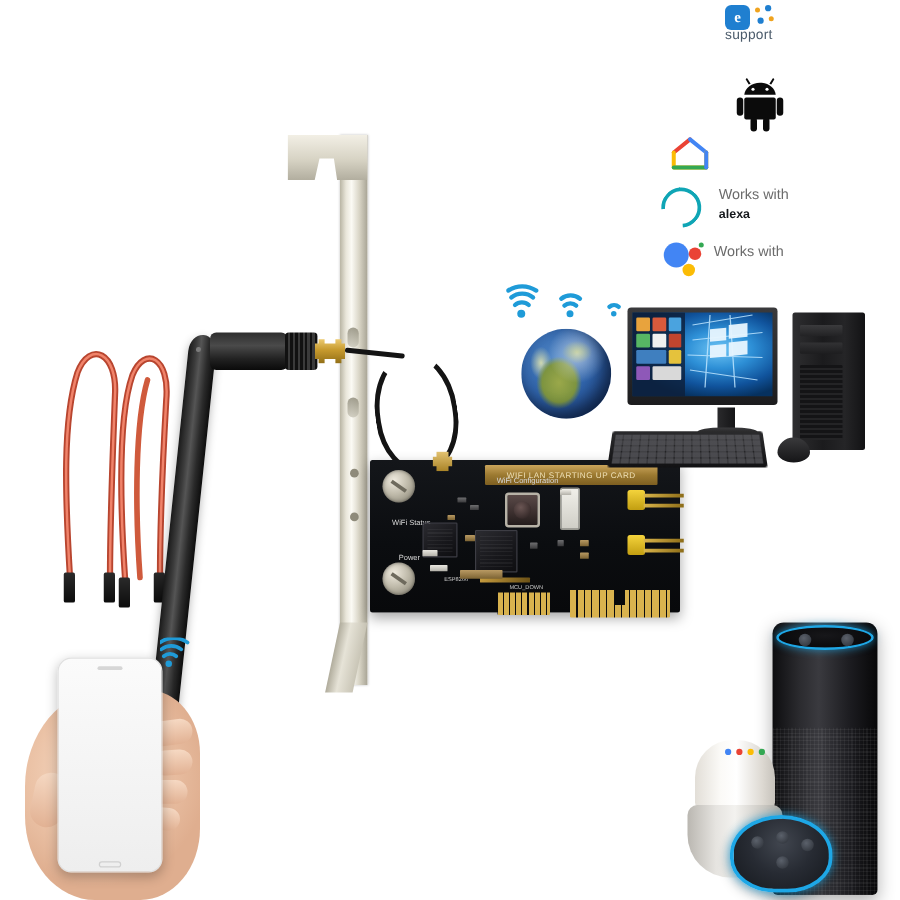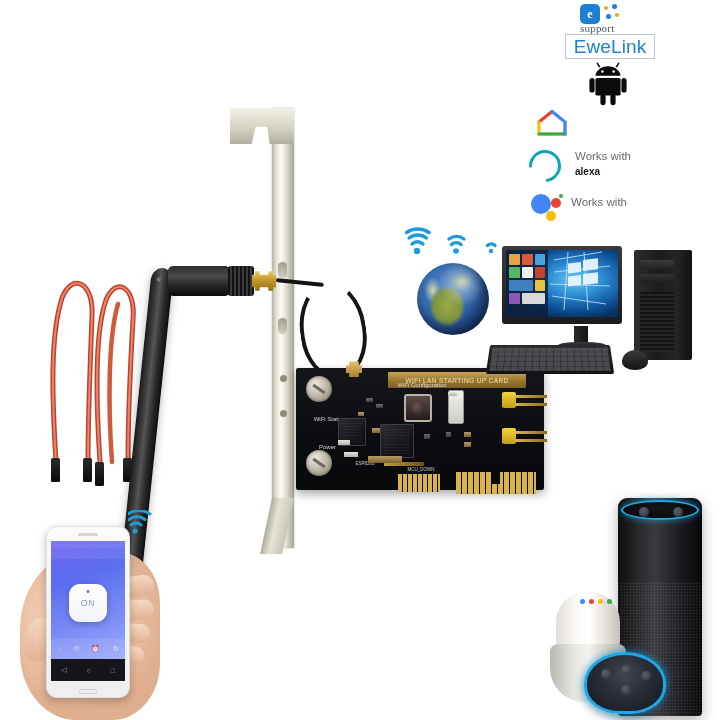--- a/index.html
+++ b/index.html
@@ -33,21 +33,21 @@
     font-family: "Liberation Serif", serif;
   }
   .dot { position: absolute; border-radius: 50%; }
   #esd1 { left: 24px; top: 2px;  width: 4px; height: 4px; background: #f0a31e; }
   #esd2 { left: 32px; top: 0px;  width: 5px; height: 5px; background: #1f7fd0; }
   #esd3 { left: 26px; top: 10px; width: 5px; height: 5px; background: #1f7fd0; }
   #esd4 { left: 35px; top: 9px;  width: 4px; height: 4px; background: #f0a31e; }
   #esupport-word {
     position: absolute; left: 0px; top: 18px; width: 62px;
     font-size: 11px; color: #4a5a6a; letter-spacing: .2px;
-    font-family: Liberation Serif, serif;
+    font-family: Liberation Sans, sans-serif;
   }
   #ewelink-box {
     left: 5px; top: 30px; width: 90px; height: 25px;
     border: 1.5px solid #b9c7d6; background: #fff;
     display: flex; align-items: center; justify-content: center;
   }
   #ewelink-word {
     font-size: 19px; color: #1f7fd0; font-weight: 400; letter-spacing: .1px;
   }
   #android-icon { left: 28px; top: 58px; width: 40px; height: 44px; }
@@ -433,23 +433,20 @@
 
     <div class="abs" id="esupport-logo">
       <div id="esupport-tile"></div>
       <div class="dot" id="esd1"></div>
       <div class="dot" id="esd2"></div>
       <div class="dot" id="esd3"></div>
       <div class="dot" id="esd4"></div>
       <div id="esupport-word">support</div>
     </div>
 
-    <div class="abs" id="ewelink-box">
-      <span id="ewelink-word">EweLink</span>
-    </div>
 
     <div class="abs" id="android-icon">
       <svg viewBox="0 0 40 44" width="40" height="44" aria-hidden="true">
         <g fill="#0b0b0b">
           <path d="M11 5.5 L8.6 1.6 a0.8 0.8 0 0 1 1.3 -0.8 L12.5 5.0 Z"></path>
           <path d="M29 5.5 L31.4 1.6 a0.8 0.8 0 0 0 -1.3 -0.8 L27.5 5.0 Z"></path>
           <path d="M20 4.2 c-6.6 0 -12 4.2 -12.6 9.6 h25.2 C32 8.4 26.6 4.2 20 4.2 Z"></path>
           <circle cx="14.4" cy="9.4" r="1.25" fill="#ffffff"></circle>
           <circle cx="25.6" cy="9.4" r="1.25" fill="#ffffff"></circle>
           <rect x="7.4" y="16" width="25.2" height="17.5" rx="1.6"></rect>
@@ -641,42 +638,20 @@
     <div id="hand"></div>
     <div class="finger" style="left:100px; top:66px;  width:34px; height:20px; transform:rotate(-8deg);"></div>
     <div class="finger" style="left:102px; top:90px;  width:32px; height:20px; transform:rotate(-4deg);"></div>
     <div class="finger" style="left:100px; top:114px; width:30px; height:19px;"></div>
     <div class="finger" style="left:96px;  top:136px; width:28px; height:18px; transform:rotate(5deg);"></div>
     <div class="finger" style="left:6px;   top:108px; width:26px; height:44px; border-radius:14px; transform:rotate(12deg);"></div>
 
     <div id="phone-body">
       <div id="phone-speaker"></div>
 
-      <div id="phone-screen">
-        <div id="phone-statusbar"></div>
-        <div id="phone-titlebar"></div>
-
-        <div id="on-button">
-          <div id="on-dot"></div>
-          <span id="on-label">ON</span>
-        </div>
-
-        <div id="phone-tabbar">
-          <span style="font-size:7px;color:rgba(255,255,255,.8)">◌</span>
-          <span style="font-size:7px;color:rgba(255,255,255,.8)">⏱</span>
-          <span style="font-size:7px;color:rgba(255,255,255,.8)">⏰</span>
-          <span style="font-size:7px;color:rgba(255,255,255,.8)">↻</span>
-        </div>
-
-        <div id="phone-navbar">
-          <span style="font-size:7px;color:#9aa0b0">◁</span>
-          <span style="font-size:7px;color:#9aa0b0">○</span>
-          <span style="font-size:7px;color:#9aa0b0">□</span>
-        </div>
-      </div>
 
       <div id="phone-home"></div>
     </div>
 
     <svg class="abs" id="phone-wifi" viewBox="0 0 30 26" aria-hidden="true">
       <g fill="none" stroke="#1f9bd8" stroke-width="3" stroke-linecap="round">
         <circle cx="7" cy="21" r="2.6" fill="#1f9bd8" stroke="none"></circle>
         <path d="M3 15 a7.5 7.5 0 0 1 10 0"></path>
         <path d="M1 9.5 a13 13 0 0 1 16 0"></path>
         <path d="M0 4 a19 19 0 0 1 22 0"></path>

